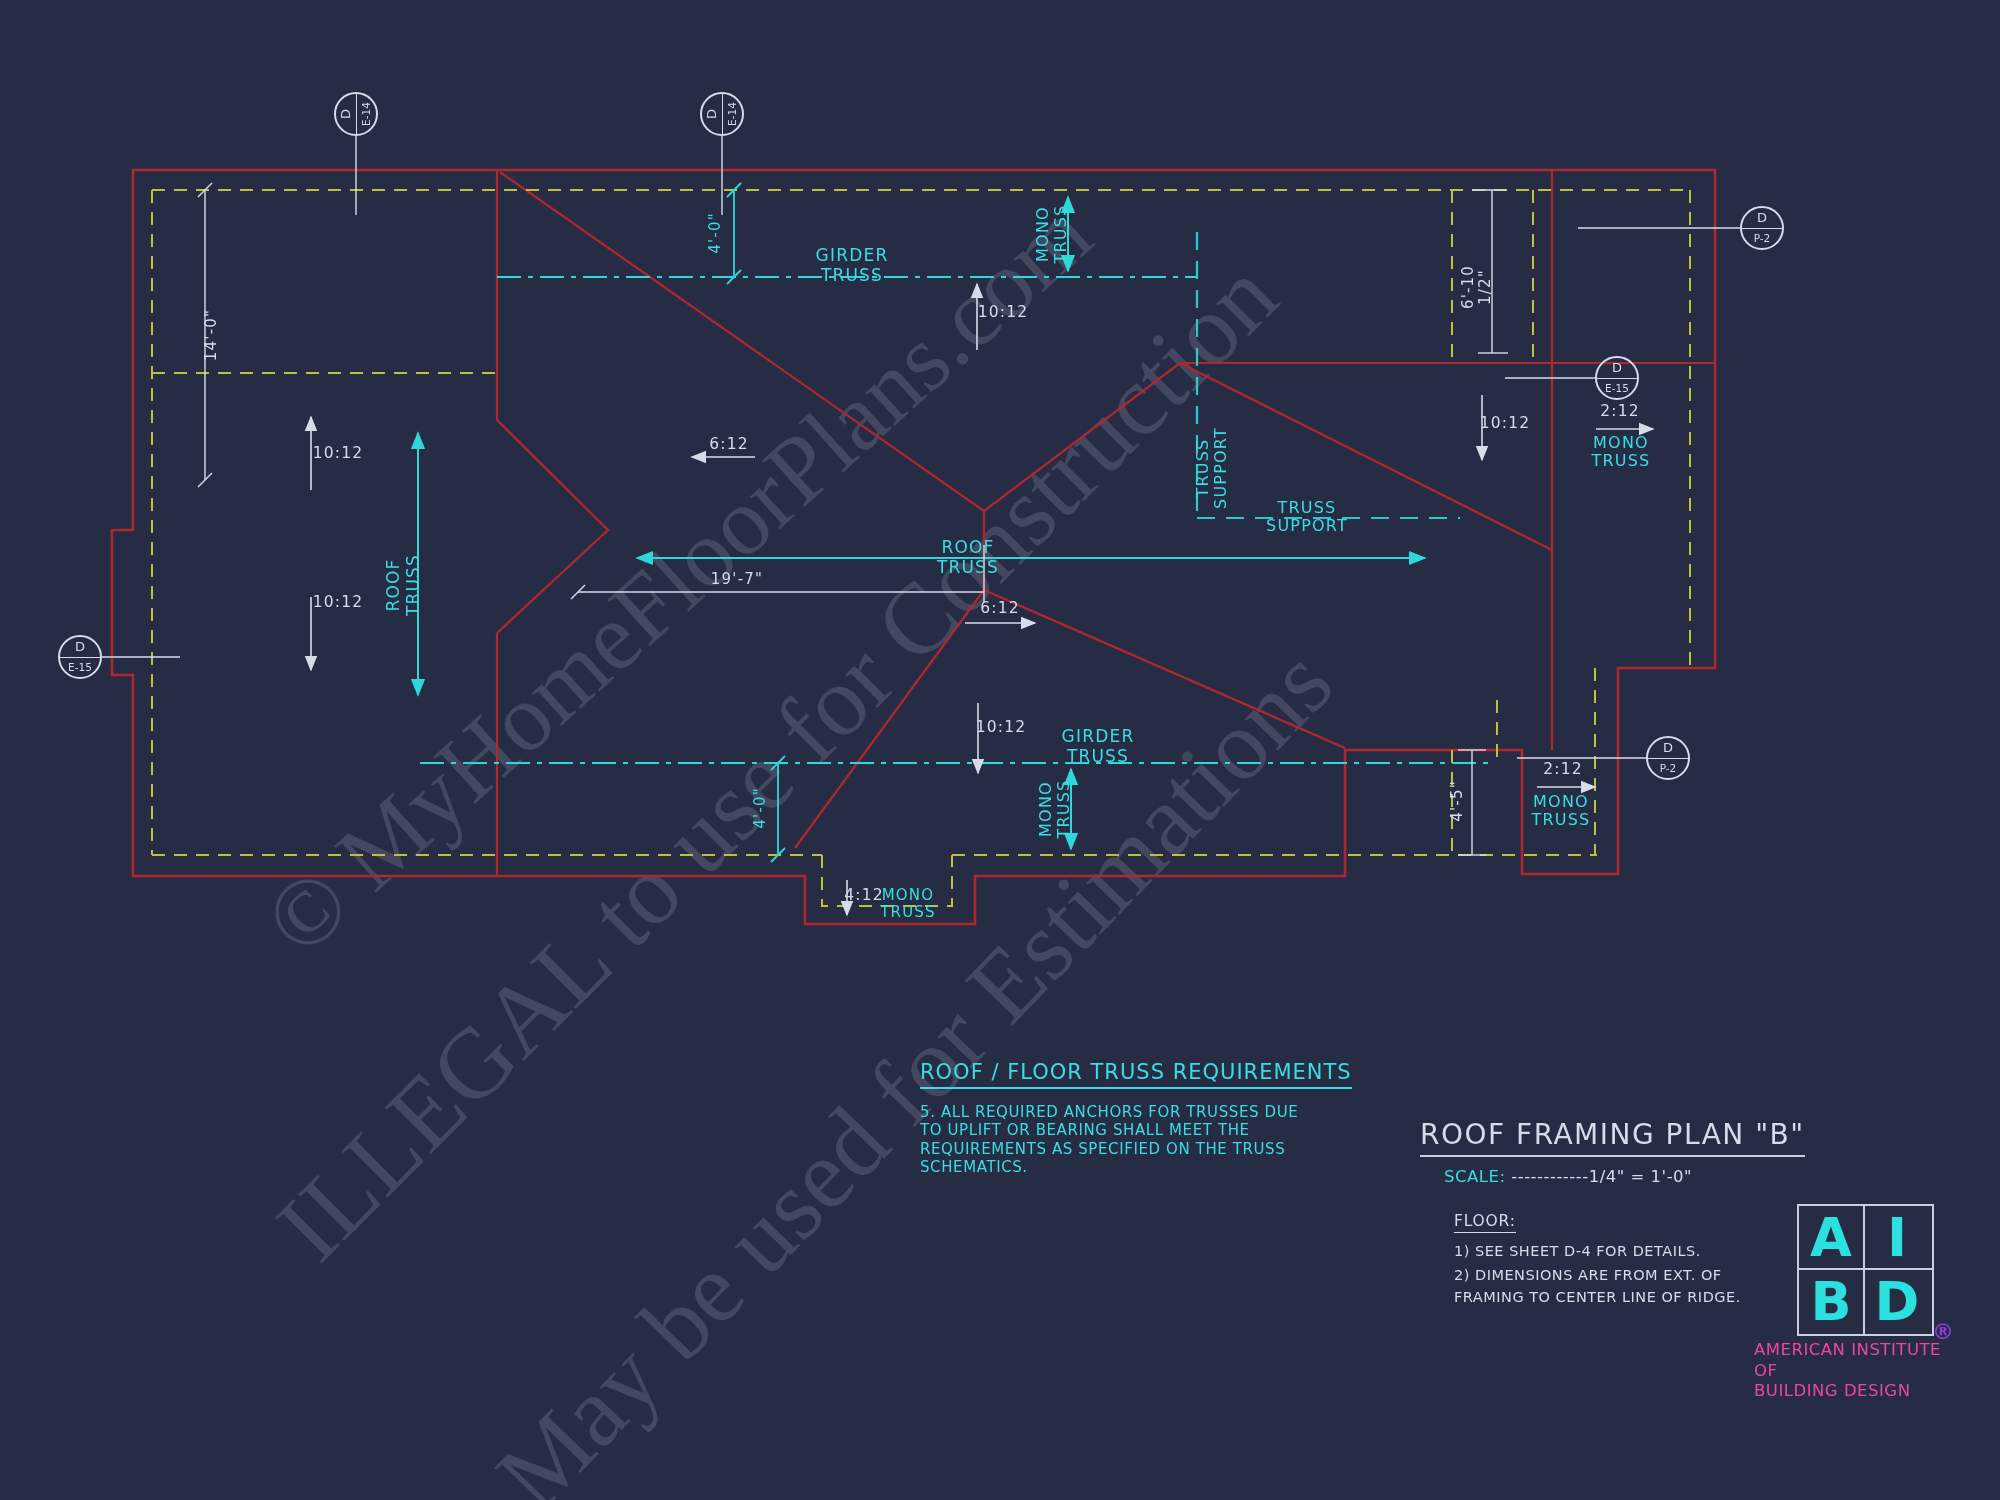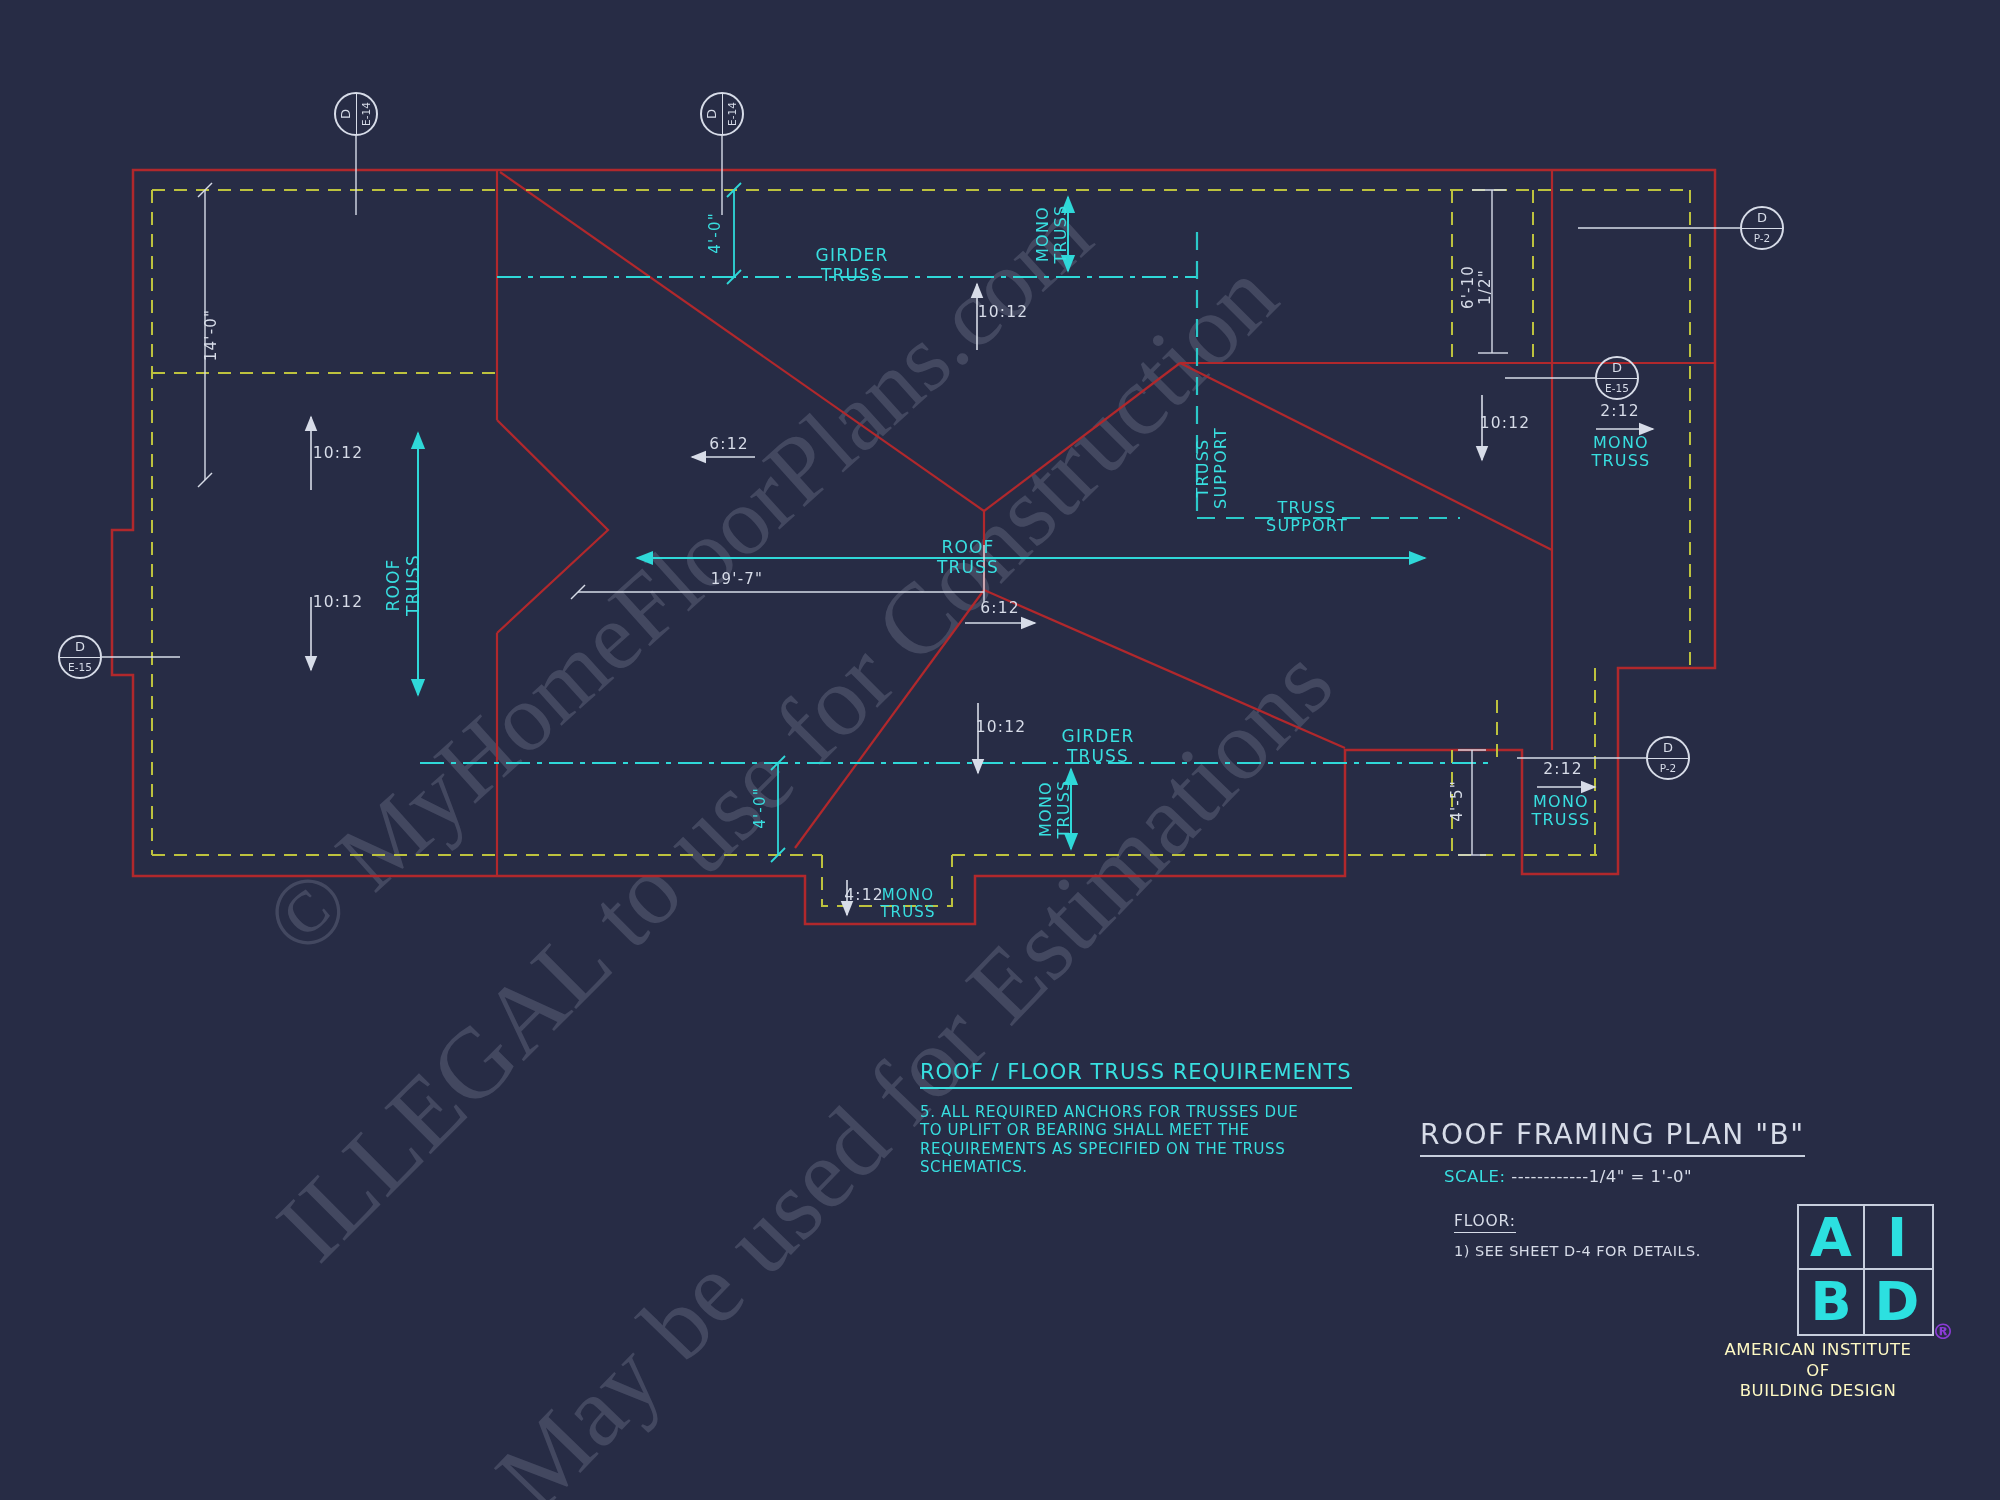--- a/index.html
+++ b/index.html
@@ -34,21 +34,21 @@
               border-bottom:1.5px solid #d7dce8;padding-bottom:2px;letter-spacing:0.8px;}
   #tblock .nt{margin:8px 0 0 34px;color:#d7dce8;font-size:14.5px;letter-spacing:0.5px;
               line-height:1.5;white-space:pre-line;}
   #logo{position:absolute;left:1797px;top:1204px;width:133px;height:128px;border:2px solid #c7cedd;}
   #logo .vdiv{position:absolute;left:64px;top:0;width:2px;height:100%;background:#c7cedd;}
   #logo .hdiv{position:absolute;left:0;top:62px;width:100%;height:2px;background:#c7cedd;}
   #logo .q{position:absolute;width:64px;height:62px;display:flex;align-items:center;justify-content:center;
            color:#2ce0e0;font-size:54px;font-weight:bold;letter-spacing:0;}
   #logo .qa{left:0;top:0;} #logo .qi{left:66px;top:0;} #logo .qb{left:0;top:64px;} #logo .qd{left:66px;top:64px;}
   #logo .reg{position:absolute;right:-22px;bottom:-10px;color:#8b3bd6;font-size:22px;font-weight:bold;}
-  #logocap{position:absolute;left:1708px;top:1340px;width:220px;text-align:center;color:#fef9c3;
+  #logocap{position:absolute;left:1754px;top:1340px;width:220px;color:#ec4899;
            font-size:16.5px;letter-spacing:0.5px;line-height:1.25;}
 </style>
 </head>
 <body>
 
 <div id="stage">
 
   <div class="wm" style="left:280px;top:880px;font-size:96px;transform:rotate(-42deg);">© MyHomeFloorPlans.com</div>
   <div class="wm" style="left:295px;top:1185px;font-size:100px;transform:rotate(-45deg);">ILLEGAL to use for Construction</div>
   <div class="wm" style="left:515px;top:1435px;font-size:100px;transform:rotate(-46deg);">May be used for Estimations</div>
@@ -287,20 +287,22 @@
   </div>
 
   <div id="tblock">
     <div class="ttl">ROOF FRAMING PLAN "B"</div>
     <div class="scl">
       <span class="cy">SCALE:</span>
       <span class="wh">------------1/4" = 1'-0"</span>
     </div>
     <div class="nh">FLOOR:</div>
     <div class="nt">1)  SEE SHEET D-4 FOR DETAILS.</div>
+    <div class="nt" style="margin-top:2px;">2)  DIMENSIONS ARE FROM EXT. OF
+      FRAMING TO CENTER LINE OF RIDGE.</div>
   </div>
 
   <div id="logo">
     <div class="vdiv"></div>
     <div class="hdiv"></div>
     <div class="q qa">A</div>
     <div class="q qi">I</div>
     <div class="q qb">B</div>
     <div class="q qd">D</div>
     <div class="reg">®</div>

